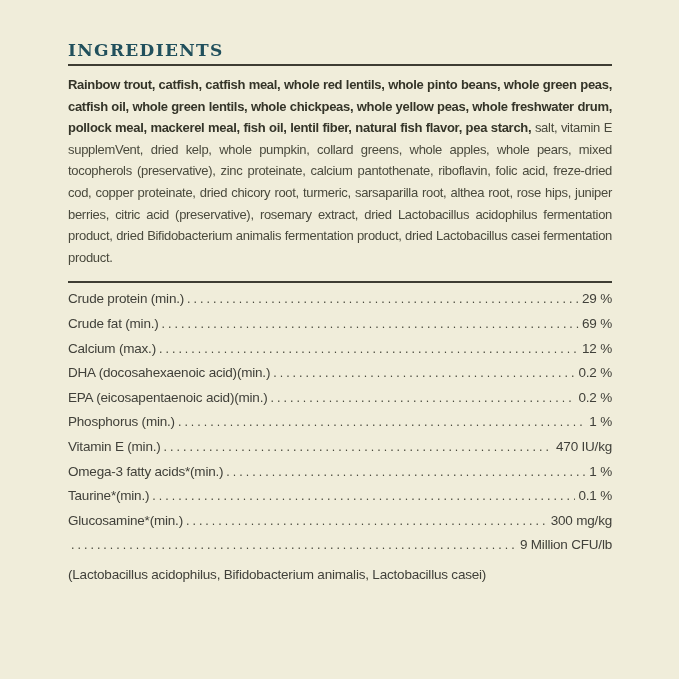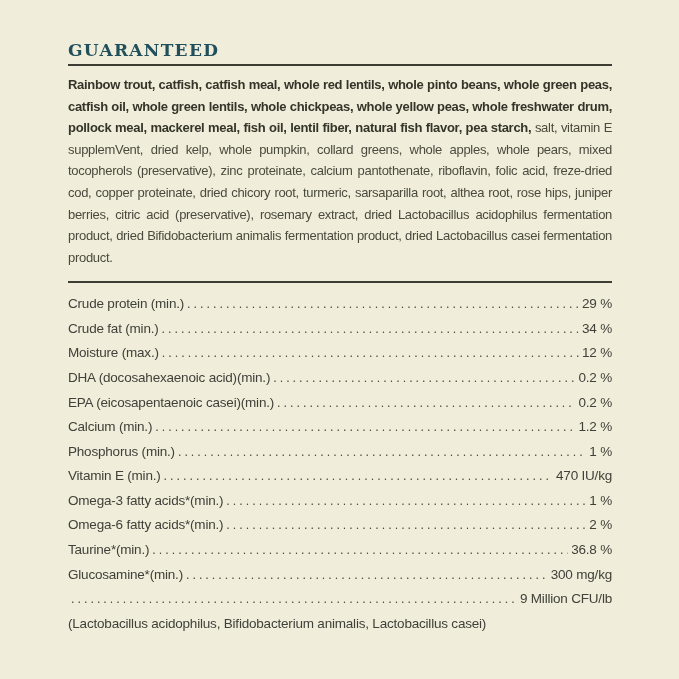--- a/index.html
+++ b/index.html
@@ -47,21 +47,21 @@
     color: var(--text-regular);
   }
   p.ingredients-text strong {
     font-weight: 700;
     color: var(--text-strong);
   }
   .section-analysis { margin-top: 13px; }
   .ga-table { margin-top: 8px; }
   .ga-row {
     display: flex;
-    align-items: center;
+    align-items: flex-start;
     height: 24.6px;
     font-size: 13.5px;
     letter-spacing: -0.2px;
     color: var(--text-table);
     white-space: nowrap;
   }
   .ga-label { flex: 0 0 auto; }
   .ga-dots {
     flex: 1 1 auto;
     overflow: hidden;
@@ -85,86 +85,76 @@
     letter-spacing: -0.2px;
     color: var(--text-table);
   }
 </style>
 </head>
 <body>
 
 <div class="label-sheet">
 
   <section class="section-ingredients">
-    <h2 class="section-heading">GUARANTEED</h2>
+    <h2 class="section-heading">INGREDIENTS</h2>
     <hr class="rule">
     <p class="ingredients-text">
       <strong>Rainbow trout, catfish, catfish meal, whole red lentils, whole pinto beans, whole green peas, catfish oil, whole green lentils, whole chickpeas, whole yellow peas, whole freshwater drum, pollock meal, mackerel meal, fish oil, lentil fiber, natural fish flavor, pea starch,</strong>
       <span>salt, vitamin E supplemVent, dried kelp, whole pumpkin, collard greens, whole apples, whole pears, mixed tocopherols (preservative), zinc proteinate, calcium pantothenate, riboflavin, folic acid, freze-dried cod, copper proteinate, dried chicory root, turmeric, sarsaparilla root, althea root, rose hips, juniper berries, citric acid (preservative), rosemary extract, dried Lactobacillus acidophilus fermentation product, dried Bifidobacterium animalis fermentation product, dried Lactobacillus casei fermentation product.</span>
     </p>
   </section>
 
   <section class="section-analysis">
     <hr class="rule">
 
     <div class="ga-table">
         <div class="ga-row">
           <span class="ga-label">Crude protein (min.)</span>
           <span class="ga-dots"></span>
           <span class="ga-value">29 %</span>
         </div>
         <div class="ga-row">
           <span class="ga-label">Crude fat (min.)</span>
           <span class="ga-dots"></span>
-          <span class="ga-value">34 %</span>
+          <span class="ga-value">69 %</span>
         </div>
         <div class="ga-row">
-          <span class="ga-label">Moisture (max.)</span>
+          <span class="ga-label">Calcium (max.)</span>
           <span class="ga-dots"></span>
           <span class="ga-value">12 %</span>
         </div>
         <div class="ga-row">
           <span class="ga-label">DHA (docosahexaenoic acid)(min.)</span>
           <span class="ga-dots"></span>
           <span class="ga-value">0.2 %</span>
         </div>
         <div class="ga-row">
-          <span class="ga-label">EPA (eicosapentaenoic casei)(min.)</span>
+          <span class="ga-label">EPA (eicosapentaenoic acid)(min.)</span>
           <span class="ga-dots"></span>
           <span class="ga-value">0.2 %</span>
-        </div>
-        <div class="ga-row">
-          <span class="ga-label">Calcium (min.)</span>
-          <span class="ga-dots"></span>
-          <span class="ga-value">1.2 %</span>
         </div>
         <div class="ga-row">
           <span class="ga-label">Phosphorus (min.)</span>
           <span class="ga-dots"></span>
           <span class="ga-value">1 %</span>
         </div>
         <div class="ga-row">
           <span class="ga-label">Vitamin E (min.)</span>
           <span class="ga-dots"></span>
           <span class="ga-value">470 IU/kg</span>
         </div>
         <div class="ga-row">
           <span class="ga-label">Omega-3 fatty acids*(min.)</span>
           <span class="ga-dots"></span>
           <span class="ga-value">1 %</span>
         </div>
         <div class="ga-row">
-          <span class="ga-label">Omega-6 fatty acids*(min.)</span>
-          <span class="ga-dots"></span>
-          <span class="ga-value">2 %</span>
-        </div>
-        <div class="ga-row">
           <span class="ga-label">Taurine*(min.)</span>
           <span class="ga-dots"></span>
-          <span class="ga-value">36.8 %</span>
+          <span class="ga-value">0.1 %</span>
         </div>
         <div class="ga-row">
           <span class="ga-label">Glucosamine*(min.)</span>
           <span class="ga-dots"></span>
           <span class="ga-value">300 mg/kg</span>
         </div>
         <div class="ga-row">
           <span class="ga-dots"></span>
           <span class="ga-value">9 Million CFU/lb</span>
         </div>

